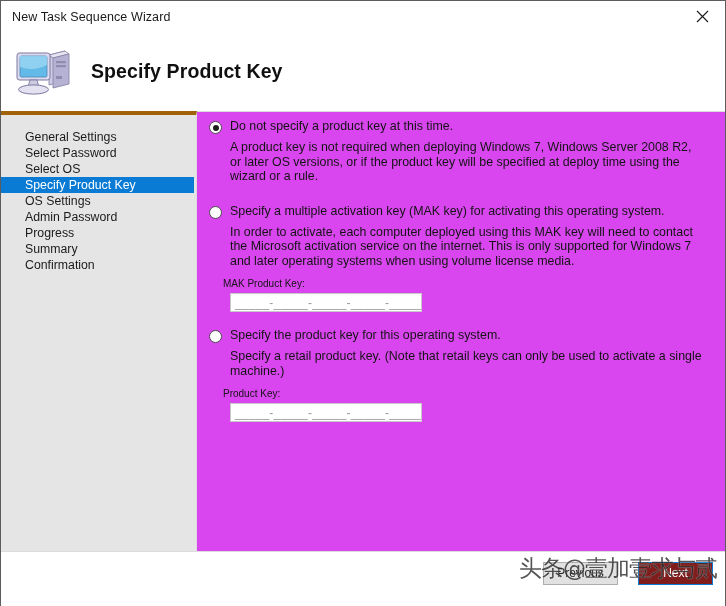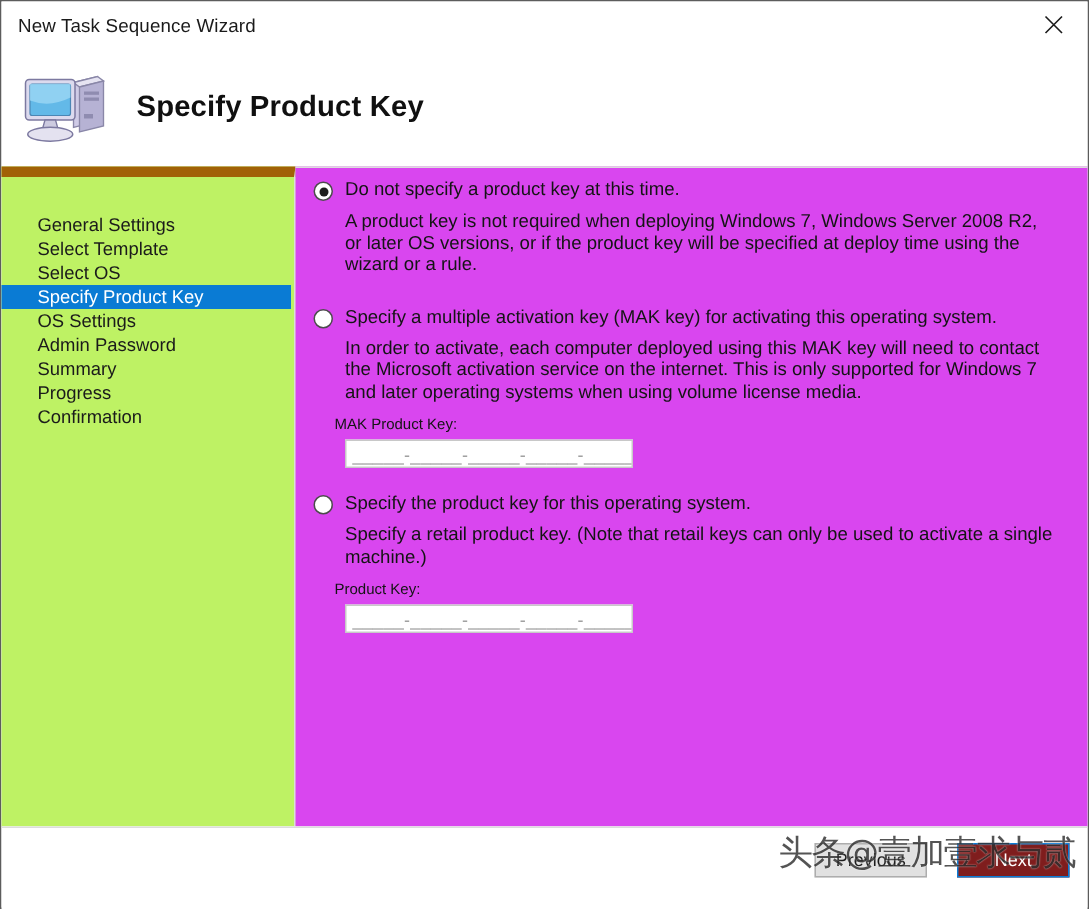--- a/index.html
+++ b/index.html
@@ -79,25 +79,25 @@
     position: relative;
     height: 440px;
     display: flex;
     background: #ffffff;
   }
 
   
   .sidebar {
     width: 196px;
     flex: none;
-    background: #bef264;
+    background: #e5e5e5;
     border-right: 1px solid #dcdcdc;
-    border-top: 7px solid #a16207;
-    box-sizing: border-box;
-    padding-top: 24px;
+    border-top: 4px solid #a16207;
+    box-sizing: border-box;
+    padding-top: 14px;
   }
   .nav-item {
     height: 16px;
     line-height: 16px;
     font-size: 12.3px;
     color: #1b1b1b;
     padding-left: 24px;
     margin-bottom: 0px;
     white-space: nowrap;
     cursor: default;
@@ -274,27 +274,27 @@
         <ellipse cx="20.5" cy="44.5" rx="15" ry="4.6" fill="#e4e2f0" stroke="#7c79a0" stroke-width="1"></ellipse>
       </svg>
     </div>
     <div class="header-title">Specify Product Key</div>
   </div>
 
   <div class="body-area">
 
     <div class="sidebar">
       <div class="nav-item">General Settings</div>
-      <div class="nav-item">Select Template</div>
+      <div class="nav-item">Select Password</div>
       <div class="nav-item">Select OS</div>
       <div class="nav-item selected">Specify Product Key</div>
       <div class="nav-item">OS Settings</div>
       <div class="nav-item">Admin Password</div>
+      <div class="nav-item">Progress</div>
       <div class="nav-item">Summary</div>
-      <div class="nav-item">Progress</div>
       <div class="nav-item">Confirmation</div>
     </div>
 
     <div class="content">
 
       <div class="option-block">
         <div class="option-row">
           <div class="radio checked"></div>
           <div class="option-label">Do not specify a product key at this time.</div>
         </div>

